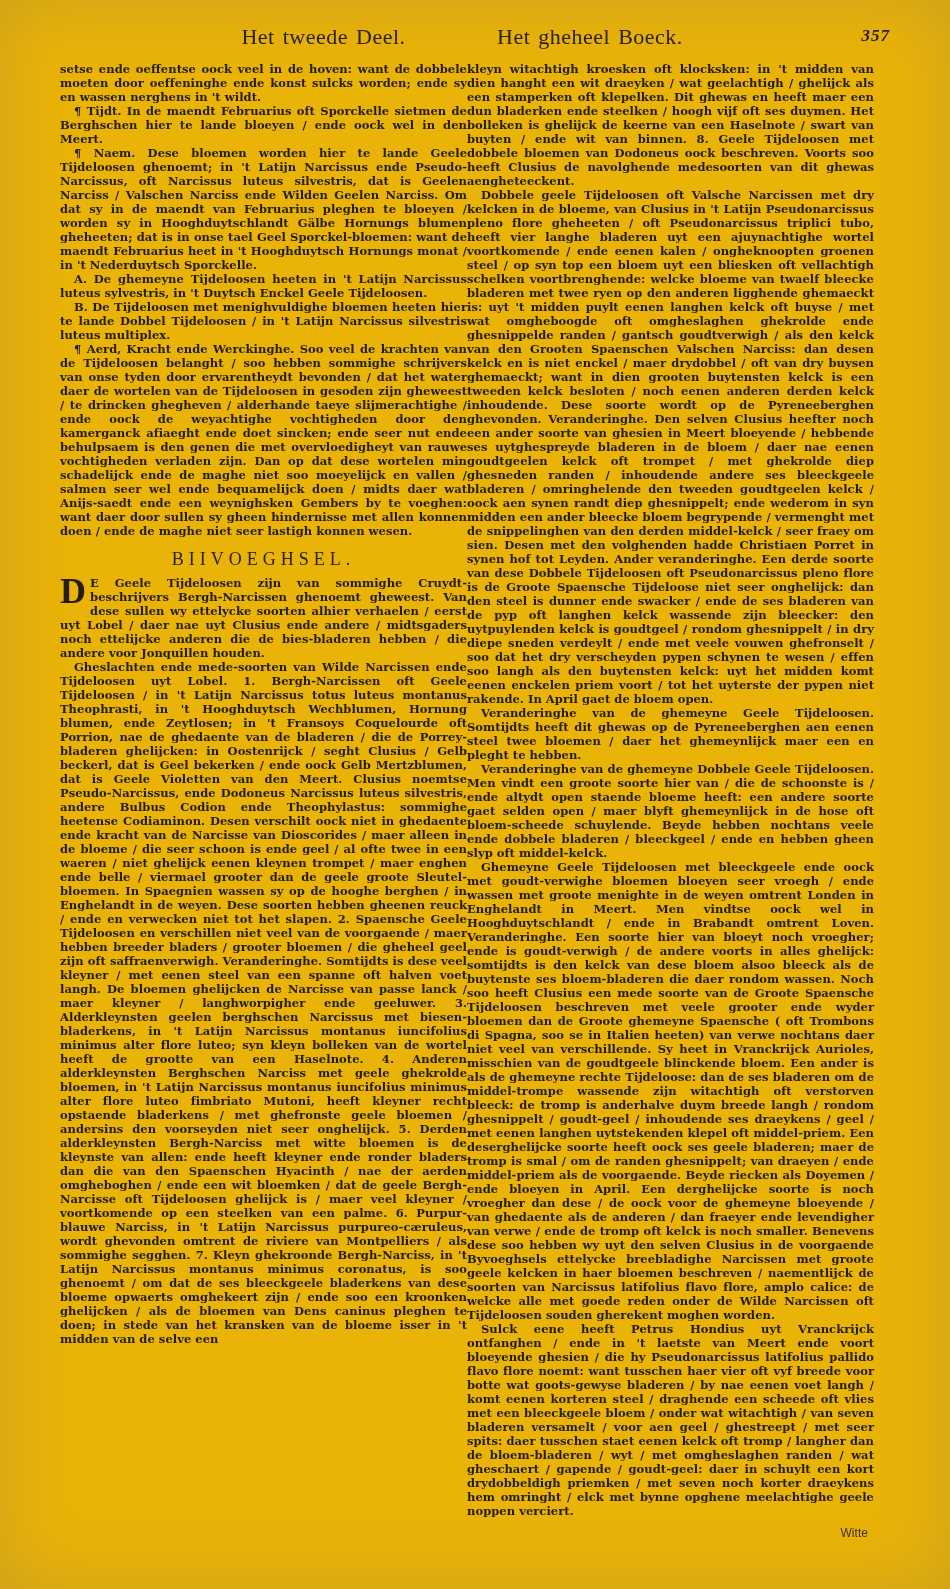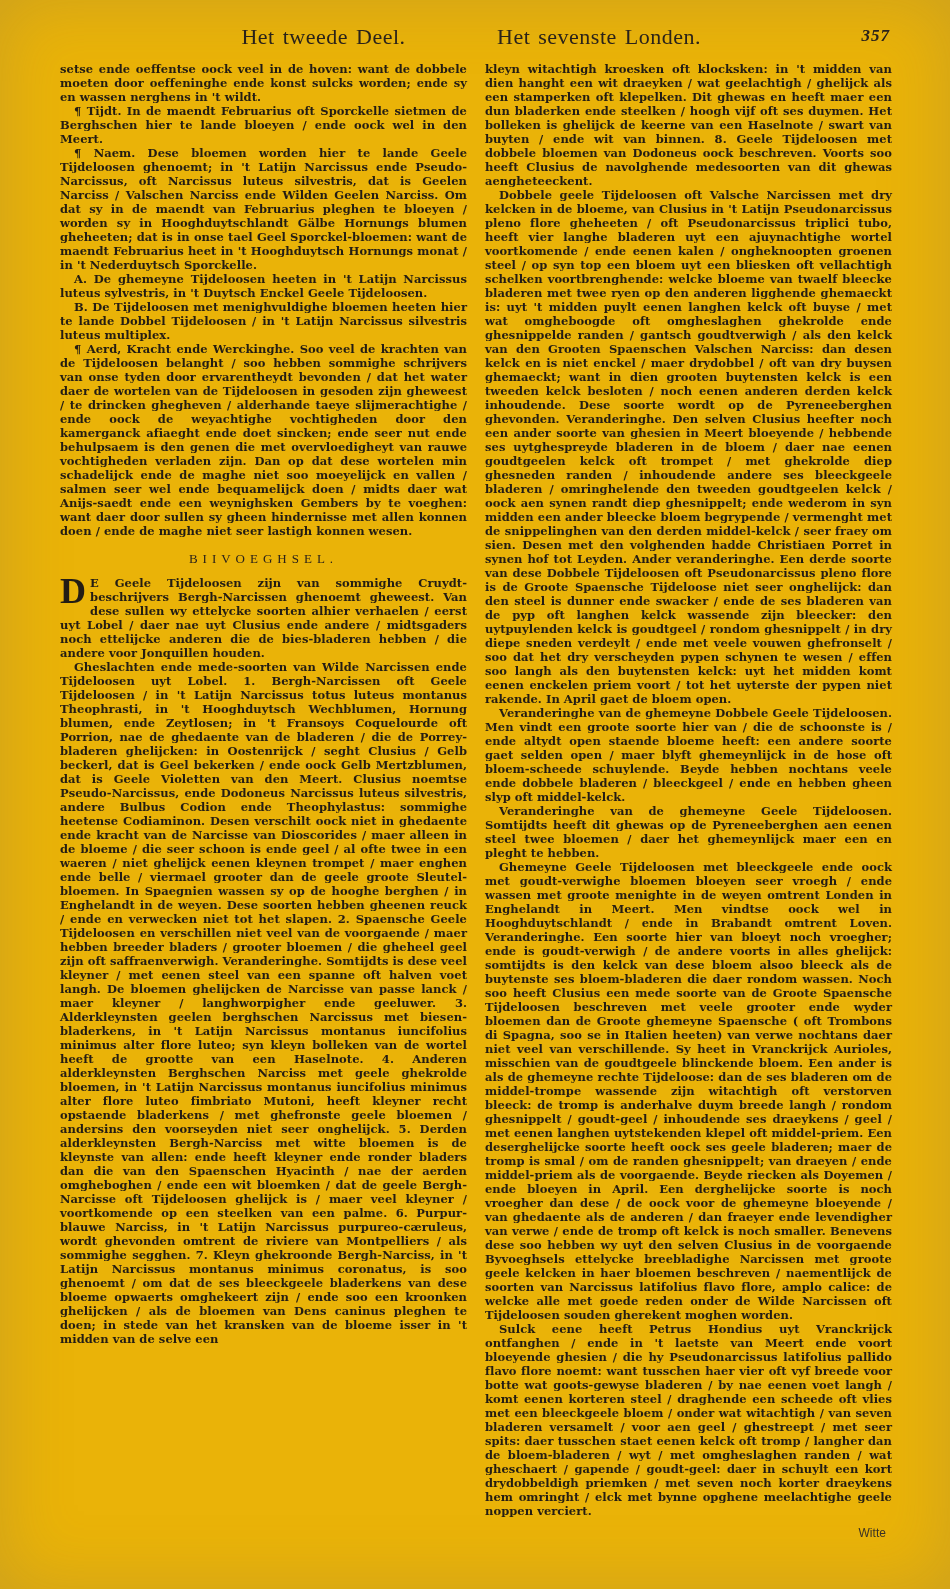--- a/index.html
+++ b/index.html
@@ -40,40 +40,39 @@
     right: 4px;
     top: 2px;
     font-style: italic;
     font-size: 17px;
     letter-spacing: 1px;
     font-weight: bold;
   }
   
   .columns {
     display: flex;
-    gap: 18px;
   }
   .col {
     width: 407px;
     text-align: justify;
     font-size: 11.5px;
     line-height: 14px;
     font-weight: bold;
     letter-spacing: 0.05px;
     color: #241d14;
   }
   .col p {
     margin: 0;
     text-indent: 14px;
   }
   .col p.noindent { text-indent: 0; }
   .section-heading {
     font-family: "Liberation Serif", serif;
     font-weight: normal;
-    font-size: 13px;
+    font-size: 18px;
     letter-spacing: 5px;
     text-align: center;
     margin: 14px 0 10px 0;
     color: #2a221a;
   }
   .dropcap {
     float: left;
     font-family: "Liberation Serif", serif;
     font-size: 36px;
     line-height: 27px;
@@ -91,21 +90,21 @@
     color: #3a3226;
   }
 </style>
 </head>
 <body>
 
 <div class="page">
 
   <div class="running-header">
     <div class="half left">Het tweede Deel.</div>
-    <div class="half right">Het sevenste Londen.</div>
+    <div class="half right">Het gheheel Boeck.</div>
     <div class="page-number">357</div>
   </div>
 
   <div class="columns">
 
     <div class="col">
       <p class="noindent">setse ende oeffentse oock veel in de hoven: want de dobbele moeten door oeffeninghe ende konst sulcks worden; ende sy en wassen nerghens in 't wildt.</p>
       <p>¶ Tijdt. In de maendt Februarius oft Sporckelle sietmen de Berghschen hier te lande bloeyen / ende oock wel in den Meert.</p>
       <p>¶ Naem. Dese bloemen worden hier te lande Geele Tijdeloosen ghenoemt; in 't Latijn Narcissus ende Pseudo-Narcissus, oft Narcissus luteus silvestris, dat is Geelen Narciss / Valschen Narciss ende Wilden Geelen Narciss. Om dat sy in de maendt van Februarius pleghen te bloeyen / worden sy in Hooghduytschlandt Gälbe Hornungs blumen gheheeten; dat is in onse tael Geel Sporckel-bloemen: want de maendt Februarius heet in 't Hooghduytsch Hornungs monat / in 't Nederduytsch Sporckelle.</p>
       <p>A. De ghemeyne Tijdeloosen heeten in 't Latijn Narcissus luteus sylvestris, in 't Duytsch Enckel Geele Tijdeloosen.</p>
@@ -116,22 +115,22 @@
 
       <p class="noindent">
         <span class="dropcap">D</span><span>E Geele Tijdeloosen zijn van sommighe Cruydt-beschrijvers Bergh-Narcissen ghenoemt gheweest. Van dese sullen wy ettelycke soorten alhier verhaelen / eerst uyt Lobel / daer nae uyt Clusius ende andere / midtsgaders noch ettelijcke anderen die de bies-bladeren hebben / die andere voor Jonquillen houden.</span>
       </p>
       <p>Gheslachten ende mede-soorten van Wilde Narcissen ende Tijdeloosen uyt Lobel. 1. Bergh-Narcissen oft Geele Tijdeloosen / in 't Latijn Narcissus totus luteus montanus Theophrasti, in 't Hooghduytsch Wechblumen, Hornung blumen, ende Zeytlosen; in 't Fransoys Coquelourde oft Porrion, nae de ghedaente van de bladeren / die de Porrey-bladeren ghelijcken: in Oostenrijck / seght Clusius / Gelb beckerl, dat is Geel bekerken / ende oock Gelb Mertzblumen, dat is Geele Violetten van den Meert. Clusius noemtse Pseudo-Narcissus, ende Dodoneus Narcissus luteus silvestris, andere Bulbus Codion ende Theophylastus: sommighe heetense Codiaminon. Desen verschilt oock niet in ghedaente ende kracht van de Narcisse van Dioscorides / maer alleen in de bloeme / die seer schoon is ende geel / al ofte twee in een waeren / niet ghelijck eenen kleynen trompet / maer enghen ende belle / viermael grooter dan de geele groote Sleutel-bloemen. In Spaegnien wassen sy op de hooghe berghen / in Enghelandt in de weyen. Dese soorten hebben gheenen reuck / ende en verwecken niet tot het slapen. 2. Spaensche Geele Tijdeloosen en verschillen niet veel van de voorgaende / maer hebben breeder bladers / grooter bloemen / die gheheel geel zijn oft saffraenverwigh. Veranderinghe. Somtijdts is dese veel kleyner / met eenen steel van een spanne oft halven voet langh. De bloemen ghelijcken de Narcisse van passe lanck / maer kleyner / langhworpigher ende geeluwer. 3. Alderkleynsten geelen berghschen Narcissus met biesen-bladerkens, in 't Latijn Narcissus montanus iuncifolius minimus alter flore luteo; syn kleyn bolleken van de wortel heeft de grootte van een Haselnote. 4. Anderen alderkleynsten Berghschen Narciss met geele ghekrolde bloemen, in 't Latijn Narcissus montanus iuncifolius minimus alter flore luteo fimbriato Mutoni, heeft kleyner recht opstaende bladerkens / met ghefronste geele bloemen / andersins den voorseyden niet seer onghelijck. 5. Derden alderkleynsten Bergh-Narciss met witte bloemen is de kleynste van allen: ende heeft kleyner ende ronder bladers dan die van den Spaenschen Hyacinth / nae der aerden omgheboghen / ende een wit bloemken / dat de geele Bergh-Narcisse oft Tijdeloosen ghelijck is / maer veel kleyner / voortkomende op een steelken van een palme. 6. Purpur-blauwe Narciss, in 't Latijn Narcissus purpureo-cæruleus, wordt ghevonden omtrent de riviere van Montpelliers / als sommighe segghen. 7. Kleyn ghekroonde Bergh-Narciss, in 't Latijn Narcissus montanus minimus coronatus, is soo ghenoemt / om dat de ses bleeckgeele bladerkens van dese bloeme opwaerts omghekeert zijn / ende soo een kroonken ghelijcken / als de bloemen van Dens caninus pleghen te doen; in stede van het kransken van de bloeme isser in 't midden van de selve een</p>
     </div>
 
     <div class="col">
       <p class="noindent">kleyn witachtigh kroesken oft klocksken: in 't midden van dien hanght een wit draeyken / wat geelachtigh / ghelijck als een stamperken oft klepelken. Dit ghewas en heeft maer een dun bladerken ende steelken / hoogh vijf oft ses duymen. Het bolleken is ghelijck de keerne van een Haselnote / swart van buyten / ende wit van binnen. 8. Geele Tijdeloosen met dobbele bloemen van Dodoneus oock beschreven. Voorts soo heeft Clusius de navolghende medesoorten van dit ghewas aengheteeckent.</p>
       <p>Dobbele geele Tijdeloosen oft Valsche Narcissen met dry kelcken in de bloeme, van Clusius in 't Latijn Pseudonarcissus pleno flore gheheeten / oft Pseudonarcissus triplici tubo, heeft vier langhe bladeren uyt een ajuynachtighe wortel voortkomende / ende eenen kalen / ongheknoopten groenen steel / op syn top een bloem uyt een bliesken oft vellachtigh schelken voortbrenghende: welcke bloeme van twaelf bleecke bladeren met twee ryen op den anderen ligghende ghemaeckt is: uyt 't midden puylt eenen langhen kelck oft buyse / met wat omgheboogde oft omgheslaghen ghekrolde ende ghesnippelde randen / gantsch goudtverwigh / als den kelck van den Grooten Spaenschen Valschen Narciss: dan desen kelck en is niet enckel / maer drydobbel / oft van dry buysen ghemaeckt; want in dien grooten buytensten kelck is een tweeden kelck besloten / noch eenen anderen derden kelck inhoudende. Dese soorte wordt op de Pyreneeberghen ghevonden. Veranderinghe. Den selven Clusius heefter noch een ander soorte van ghesien in Meert bloeyende / hebbende ses uytghespreyde bladeren in de bloem / daer nae eenen goudtgeelen kelck oft trompet / met ghekrolde diep ghesneden randen / inhoudende andere ses bleeckgeele bladeren / omringhelende den tweeden goudtgeelen kelck / oock aen synen randt diep ghesnippelt; ende wederom in syn midden een ander bleecke bloem begrypende / vermenght met de snippelinghen van den derden middel-kelck / seer fraey om sien. Desen met den volghenden hadde Christiaen Porret in synen hof tot Leyden. Ander veranderinghe. Een derde soorte van dese Dobbele Tijdeloosen oft Pseudonarcissus pleno flore is de Groote Spaensche Tijdeloose niet seer onghelijck: dan den steel is dunner ende swacker / ende de ses bladeren van de pyp oft langhen kelck wassende zijn bleecker: den uytpuylenden kelck is goudtgeel / rondom ghesnippelt / in dry diepe sneden verdeylt / ende met veele vouwen ghefronselt / soo dat het dry verscheyden pypen schynen te wesen / effen soo langh als den buytensten kelck: uyt het midden komt eenen enckelen priem voort / tot het uyterste der pypen niet rakende. In April gaet de bloem open.</p>
+      <p>Veranderinghe van de ghemeyne Geele Tijdeloosen. Somtijdts heeft dit ghewas op de Pyreneeberghen aen eenen steel twee bloemen / daer het ghemeynlijck maer een en pleght te hebben.</p>
       <p>Veranderinghe van de ghemeyne Dobbele Geele Tijdeloosen. Men vindt een groote soorte hier van / die de schoonste is / ende altydt open staende bloeme heeft: een andere soorte gaet selden open / maer blyft ghemeynlijck in de hose oft bloem-scheede schuylende. Beyde hebben nochtans veele ende dobbele bladeren / bleeckgeel / ende en hebben gheen slyp oft middel-kelck.</p>
-      <p>Veranderinghe van de ghemeyne Geele Tijdeloosen. Somtijdts heeft dit ghewas op de Pyreneeberghen aen eenen steel twee bloemen / daer het ghemeynlijck maer een en pleght te hebben.</p>
       <p>Ghemeyne Geele Tijdeloosen met bleeckgeele ende oock met goudt-verwighe bloemen bloeyen seer vroegh / ende wassen met groote menighte in de weyen omtrent Londen in Enghelandt in Meert. Men vindtse oock wel in Hooghduytschlandt / ende in Brabandt omtrent Loven. Veranderinghe. Een soorte hier van bloeyt noch vroegher; ende is goudt-verwigh / de andere voorts in alles ghelijck: somtijdts is den kelck van dese bloem alsoo bleeck als de buytenste ses bloem-bladeren die daer rondom wassen. Noch soo heeft Clusius een mede soorte van de Groote Spaensche Tijdeloosen beschreven met veele grooter ende wyder bloemen dan de Groote ghemeyne Spaensche ( oft Trombons di Spagna, soo se in Italien heeten) van verwe nochtans daer niet veel van verschillende. Sy heet in Vranckrijck Aurioles, misschien van de goudtgeele blinckende bloem. Een ander is als de ghemeyne rechte Tijdeloose: dan de ses bladeren om de middel-trompe wassende zijn witachtigh oft verstorven bleeck: de tromp is anderhalve duym breede langh / rondom ghesnippelt / goudt-geel / inhoudende ses draeykens / geel / met eenen langhen uytstekenden klepel oft middel-priem. Een deserghelijcke soorte heeft oock ses geele bladeren; maer de tromp is smal / om de randen ghesnippelt; van draeyen / ende middel-priem als de voorgaende. Beyde riecken als Doyemen / ende bloeyen in April. Een derghelijcke soorte is noch vroegher dan dese / de oock voor de ghemeyne bloeyende / van ghedaente als de anderen / dan fraeyer ende levendigher van verwe / ende de tromp oft kelck is noch smaller. Benevens dese soo hebben wy uyt den selven Clusius in de voorgaende Byvoeghsels ettelycke breebladighe Narcissen met groote geele kelcken in haer bloemen beschreven / naementlijck de soorten van Narcissus latifolius flavo flore, amplo calice: de welcke alle met goede reden onder de Wilde Narcissen oft Tijdeloosen souden gherekent moghen worden.</p>
       <p>Sulck eene heeft Petrus Hondius uyt Vranckrijck ontfanghen / ende in 't laetste van Meert ende voort bloeyende ghesien / die hy Pseudonarcissus latifolius pallido flavo flore noemt: want tusschen haer vier oft vyf breede voor botte wat goots-gewyse bladeren / by nae eenen voet langh / komt eenen korteren steel / draghende een scheede oft vlies met een bleeckgeele bloem / onder wat witachtigh / van seven bladeren versamelt / voor aen geel / ghestreept / met seer spits: daer tusschen staet eenen kelck oft tromp / langher dan de bloem-bladeren / wyt / met omgheslaghen randen / wat gheschaert / gapende / goudt-geel: daer in schuylt een kort drydobbeldigh priemken / met seven noch korter draeykens hem omringht / elck met bynne opghene meelachtighe geele noppen verciert.</p>
       <div class="catchword">Witte</div>
     </div>
 
   </div>
 
 </div>
 
 </body></html>

